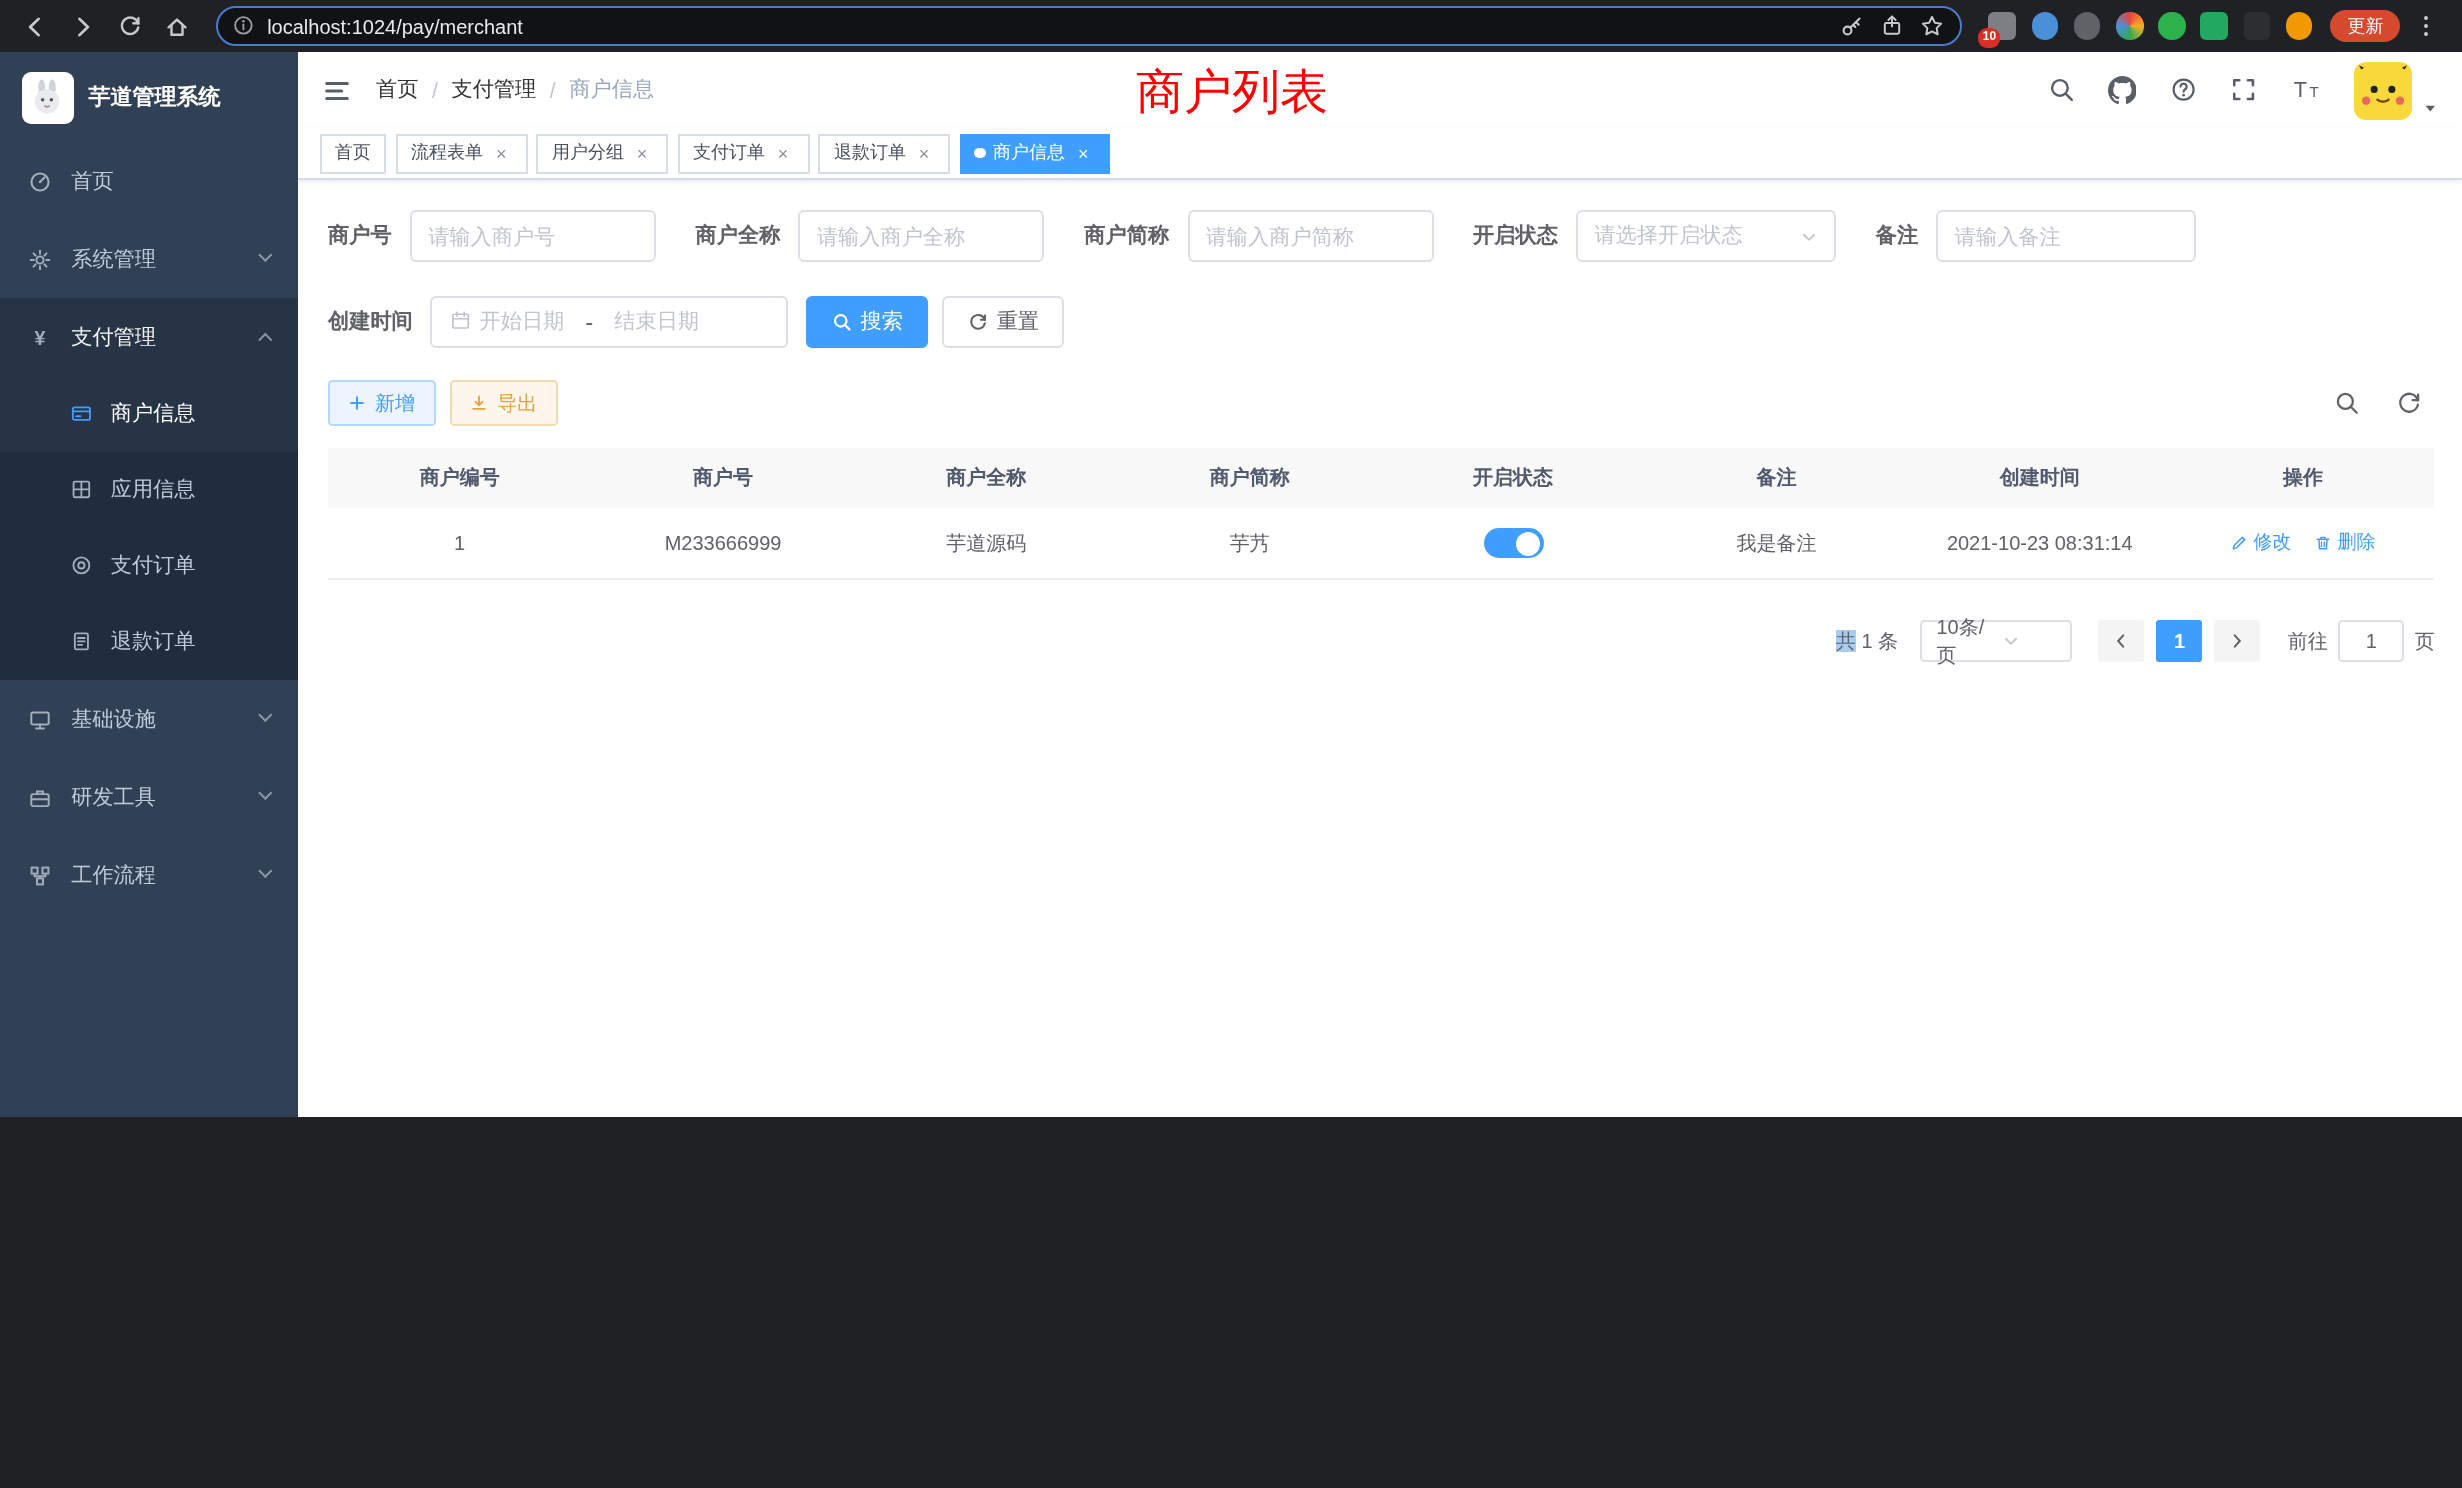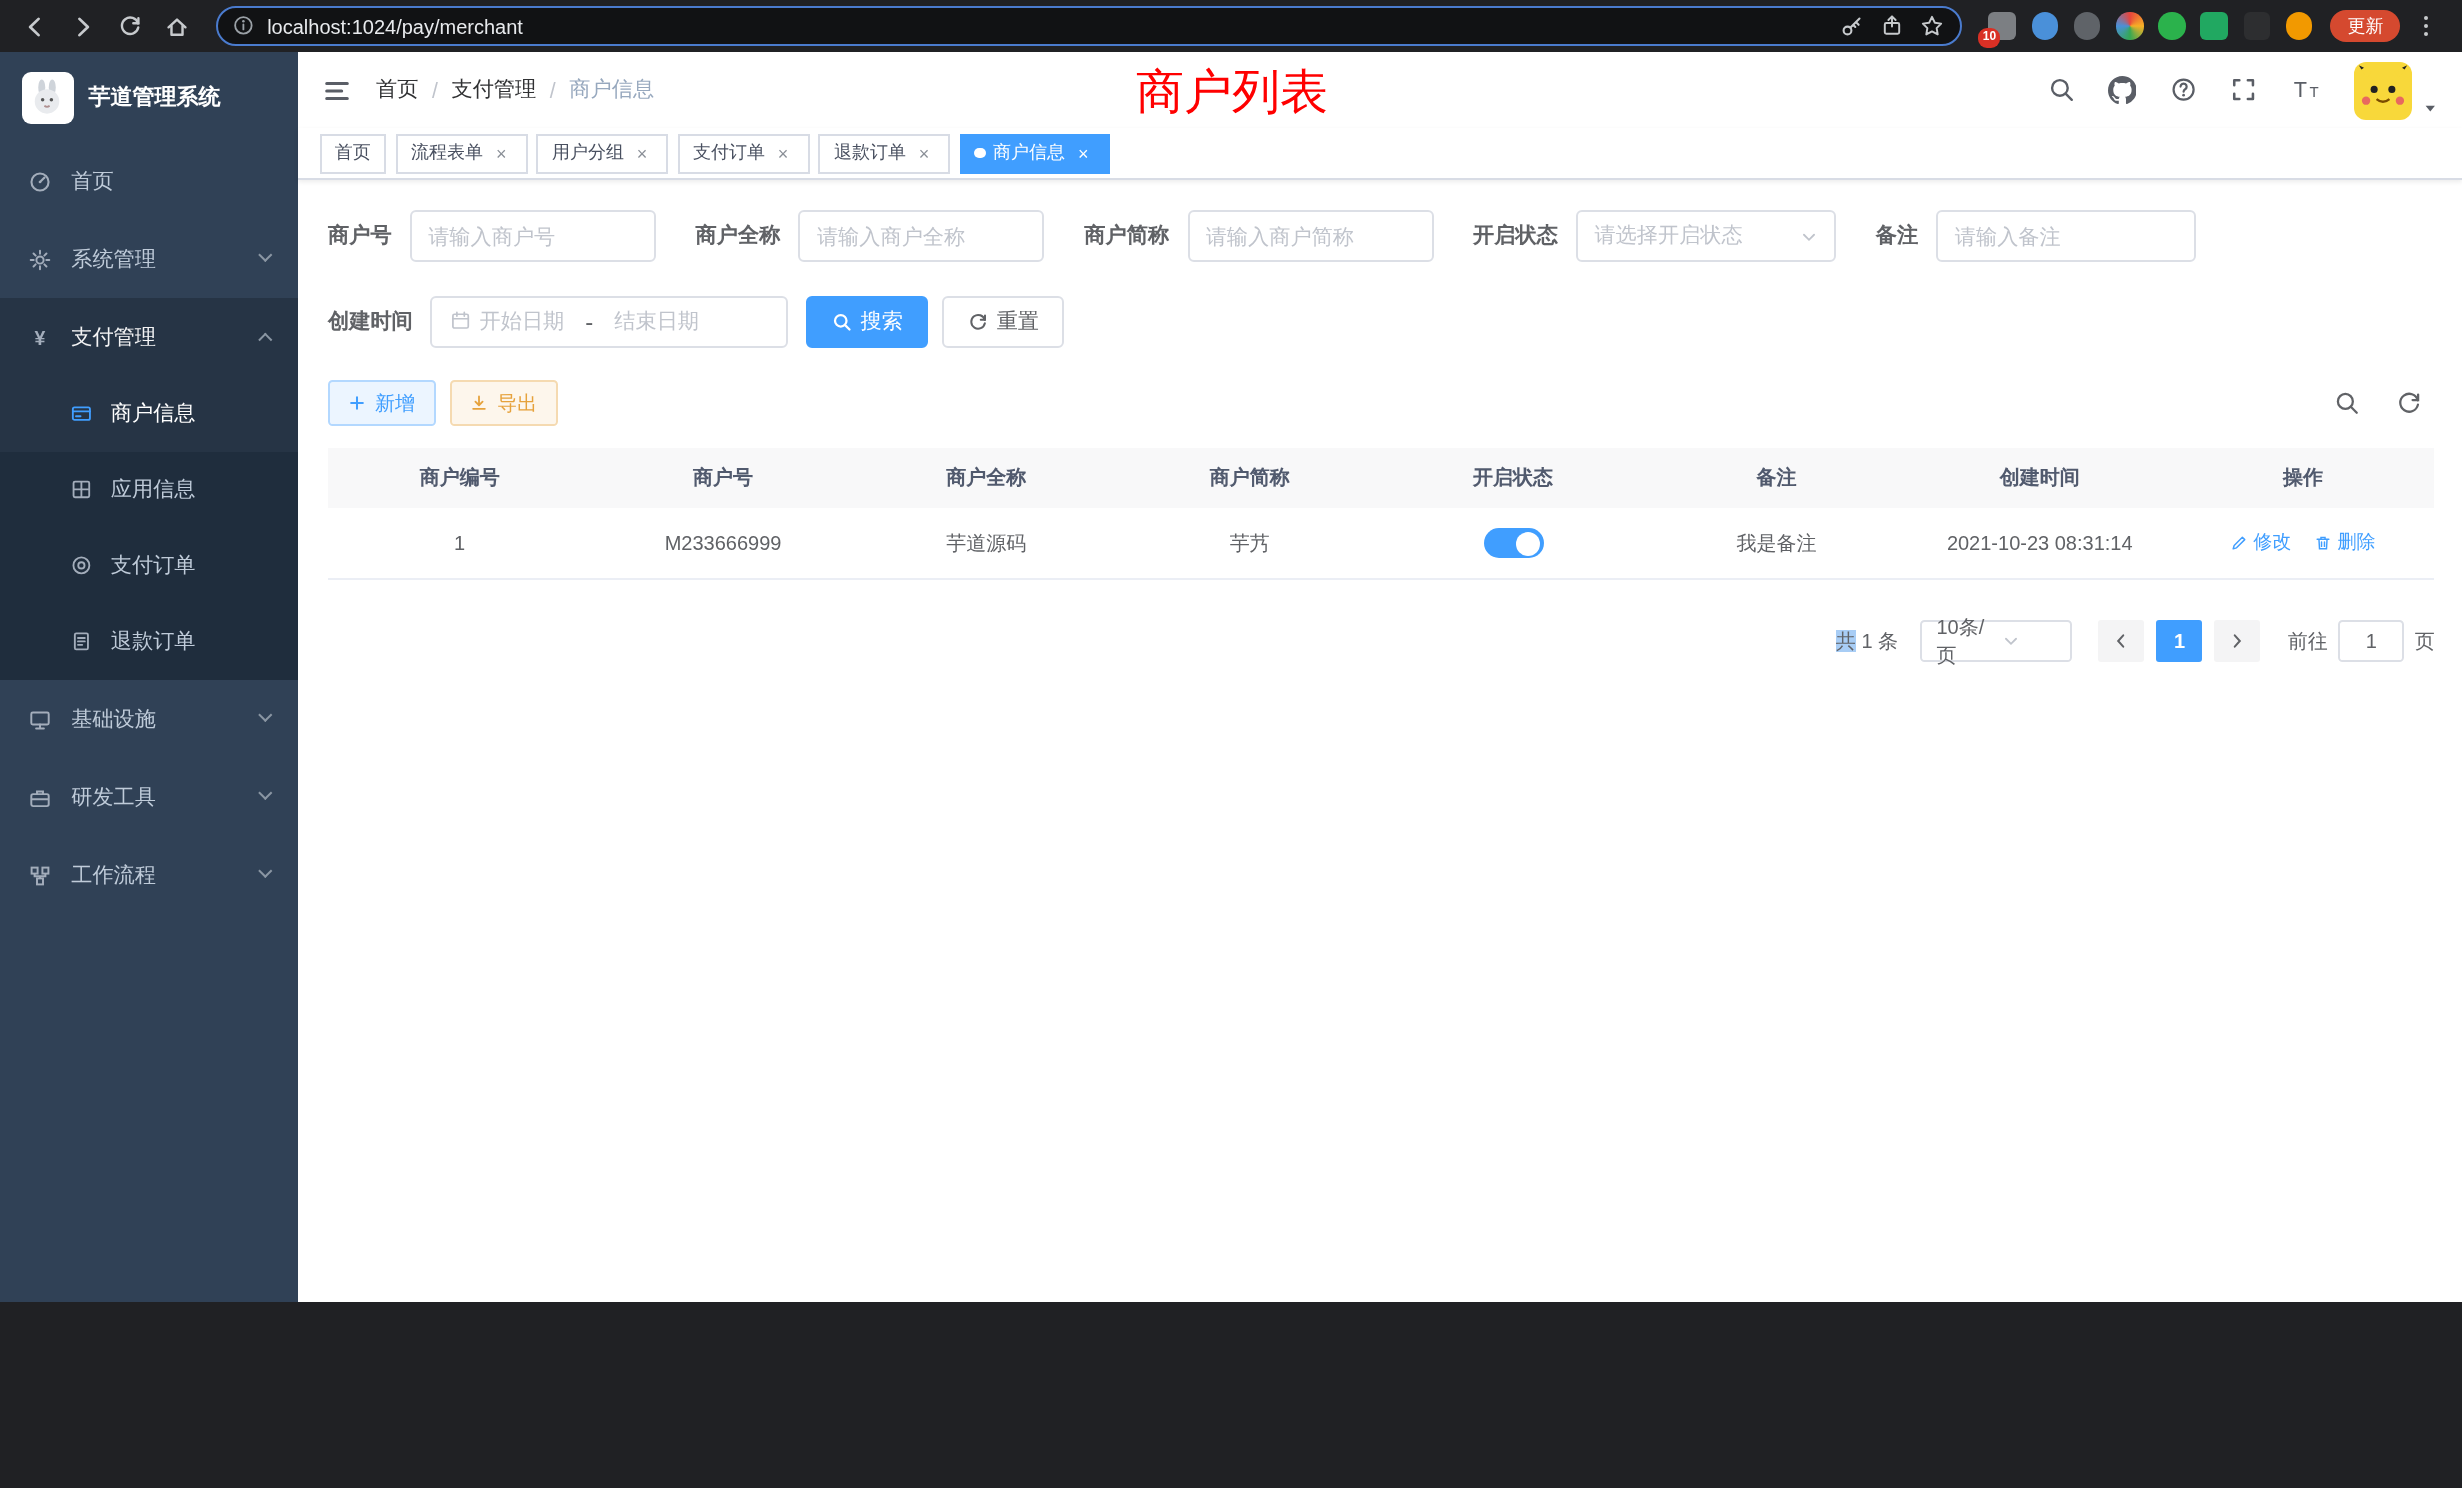--- a/index.html
+++ b/index.html
@@ -1,18 +1,18 @@
 <!DOCTYPE html>
 <html style="font-size:12px"><head>
 <meta charset="utf-8">
 <style>
   * { margin:0; padding:0; box-sizing:border-box; }
   html,body { background:#202124; }
   body { font-family:"Liberation Sans","DejaVu Sans",sans-serif; }
-  .scale-wrap { width:2462px; height:1302px; overflow:hidden; }
+  .scale-wrap { width:2462px; height:1117px; overflow:hidden; }
   .stage { width:1231px; height:744px; transform:scale(2); transform-origin:0 0; background:#fff; display:flex; flex-direction:column; }
 
   .i { display:block; }
   svg { flex-shrink:0; }
 
   
   .chrome { height:26px; background:#202124; display:flex; align-items:center; padding:0 7.6px; gap:3px; flex-shrink:0; }
   .cbtn { width:20.5px; height:20.5px; display:flex; align-items:center; justify-content:center; color:#c7cacd; border-radius:50%; }
   .omnibox { flex:1; height:20.5px; margin:0 6px; background:#111214; border:1.5px solid #4a7bce; border-radius:10.6px; display:flex; align-items:center; padding:0 7.6px; gap:6px; min-width:0; }
   .url { color:#e8eaed; font-size:10px; flex:1; white-space:nowrap; overflow:hidden; }

